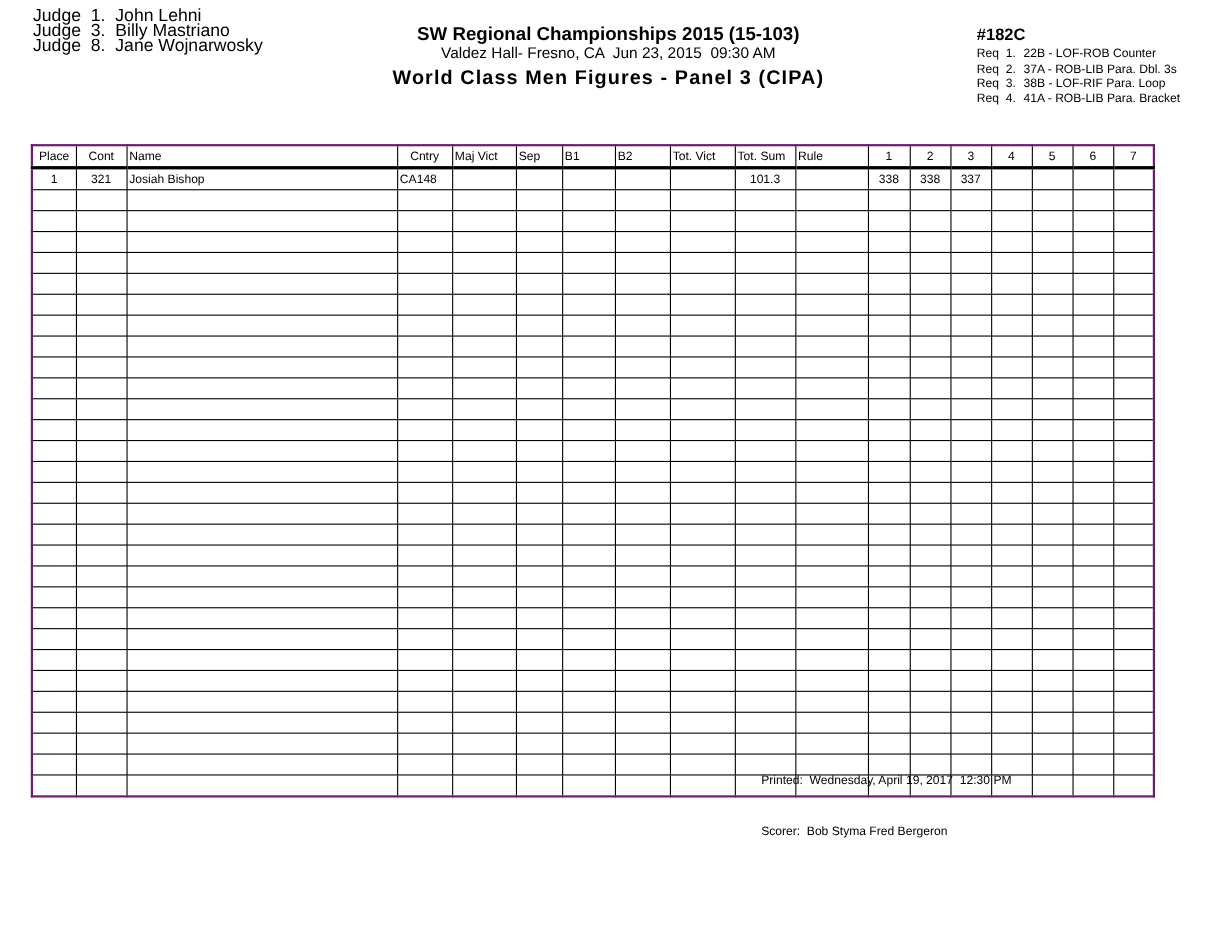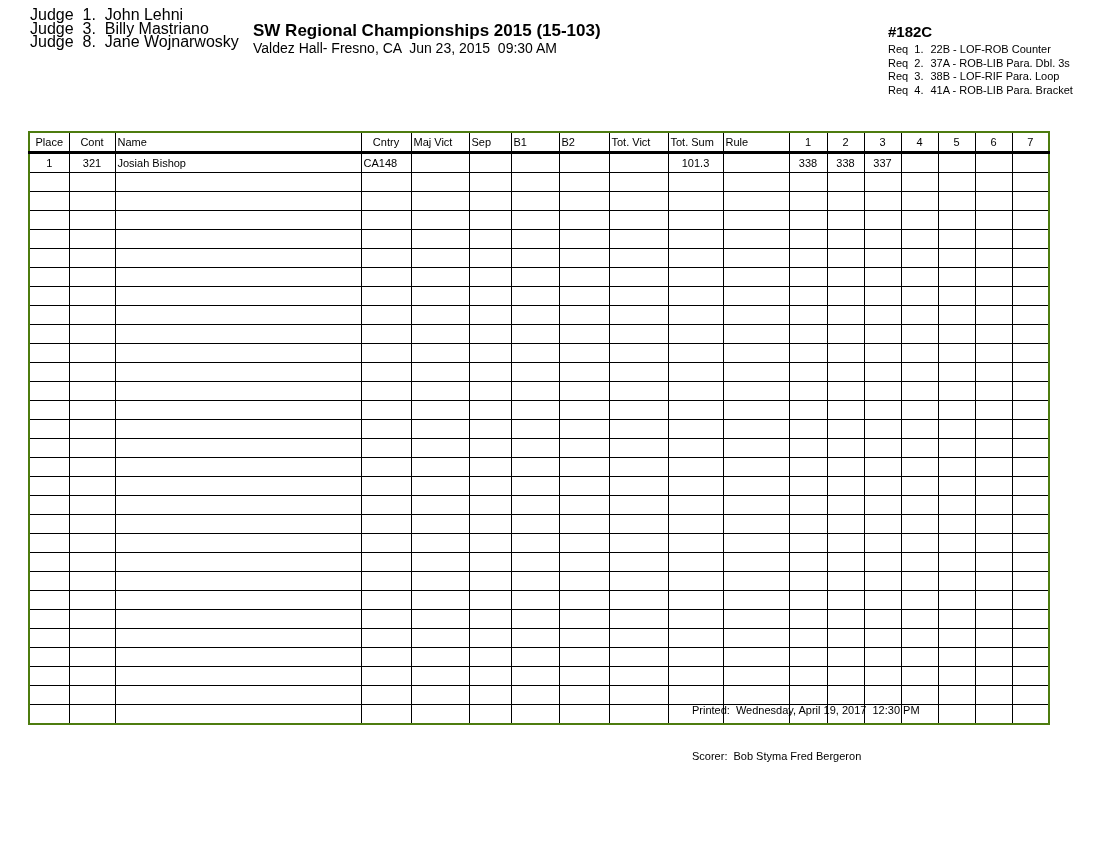--- a/index.html
+++ b/index.html
@@ -8,37 +8,37 @@
     font-family:"Liberation Sans","DejaVu Sans",sans-serif;
     position:relative;overflow:hidden;
   }
   .pre{white-space:pre;}
 
   
   .judges{position:absolute;left:30px;top:8px;font-size:16px;line-height:13.5px;}
   .judge-line .jname{margin-left:9px;}
 
   
-  .center-header{position:absolute;left:253px;top:21px;width:600px;text-align:left;}
+  .center-header{position:absolute;left:253px;top:21px;width:600px;text-align:center;}
   .comp-title{font-size:17px;font-weight:bold;line-height:19px;}
   .venue-line{font-size:14px;line-height:16px;margin-top:0;}
   .event-title{font-size:18px;font-weight:bold;letter-spacing:1px;line-height:21px;margin-top:4px;}
   .report-title{font-size:15px;letter-spacing:0.5px;line-height:17px;margin-top:5px;}
 
   
   .right-header{position:absolute;left:888px;top:24px;width:206px;}
   .event-number{font-size:15px;font-weight:bold;text-align:left;line-height:16px;}
   .reqs{margin-top:3px;font-size:11px;line-height:13.5px;}
   .req-line .rtext{margin-left:7px;}
 
   
   table.results{
     position:absolute;left:28px;top:131px;
     border-collapse:collapse;table-layout:fixed;width:1020px;
-    border:2px solid #4d7c0f;
+    border:2px solid #701a75;
   }
   table.results th,table.results td{
     border:1px solid #000;font-size:11px;font-weight:normal;
     height:18px;padding:0 2px;overflow:hidden;white-space:nowrap;
     vertical-align:middle;
   }
   table.results thead th{border-bottom:3px solid #000;}
   .al-c{text-align:center;}
   .al-l{text-align:left;}
   td.name-cell{padding-left:5px;}
@@ -54,20 +54,21 @@
 
 <div class="judges">
     <div class="judge-line"><span class="pre">Judge  1.</span><span class="jname">John Lehni</span></div>
     <div class="judge-line"><span class="pre">Judge  3.</span><span class="jname">Billy Mastriano</span></div>
     <div class="judge-line"><span class="pre">Judge  8.</span><span class="jname">Jane Wojnarwosky</span></div>
   </div>
 
 <div class="center-header">
   <div class="comp-title">SW Regional Championships 2015 (15-103)</div>
   <div class="venue-line pre">Valdez Hall- Fresno, CA  Jun 23, 2015  09:30 AM</div>
+  <div class="event-title">World Class Men Figures - Panel 3 (CIPA)</div>
 </div>
 
 <div class="right-header">
   <div class="event-number">#182C</div>
   <div class="reqs">
       <div class="req-line"><span class="pre">Req  1.</span><span class="rtext">22B - LOF-ROB Counter</span></div>
       <div class="req-line"><span class="pre">Req  2.</span><span class="rtext">37A - ROB-LIB Para. Dbl. 3s</span></div>
       <div class="req-line"><span class="pre">Req  3.</span><span class="rtext">38B - LOF-RIF Para. Loop</span></div>
       <div class="req-line"><span class="pre">Req  4.</span><span class="rtext">41A - ROB-LIB Para. Bracket</span></div>
     </div>

